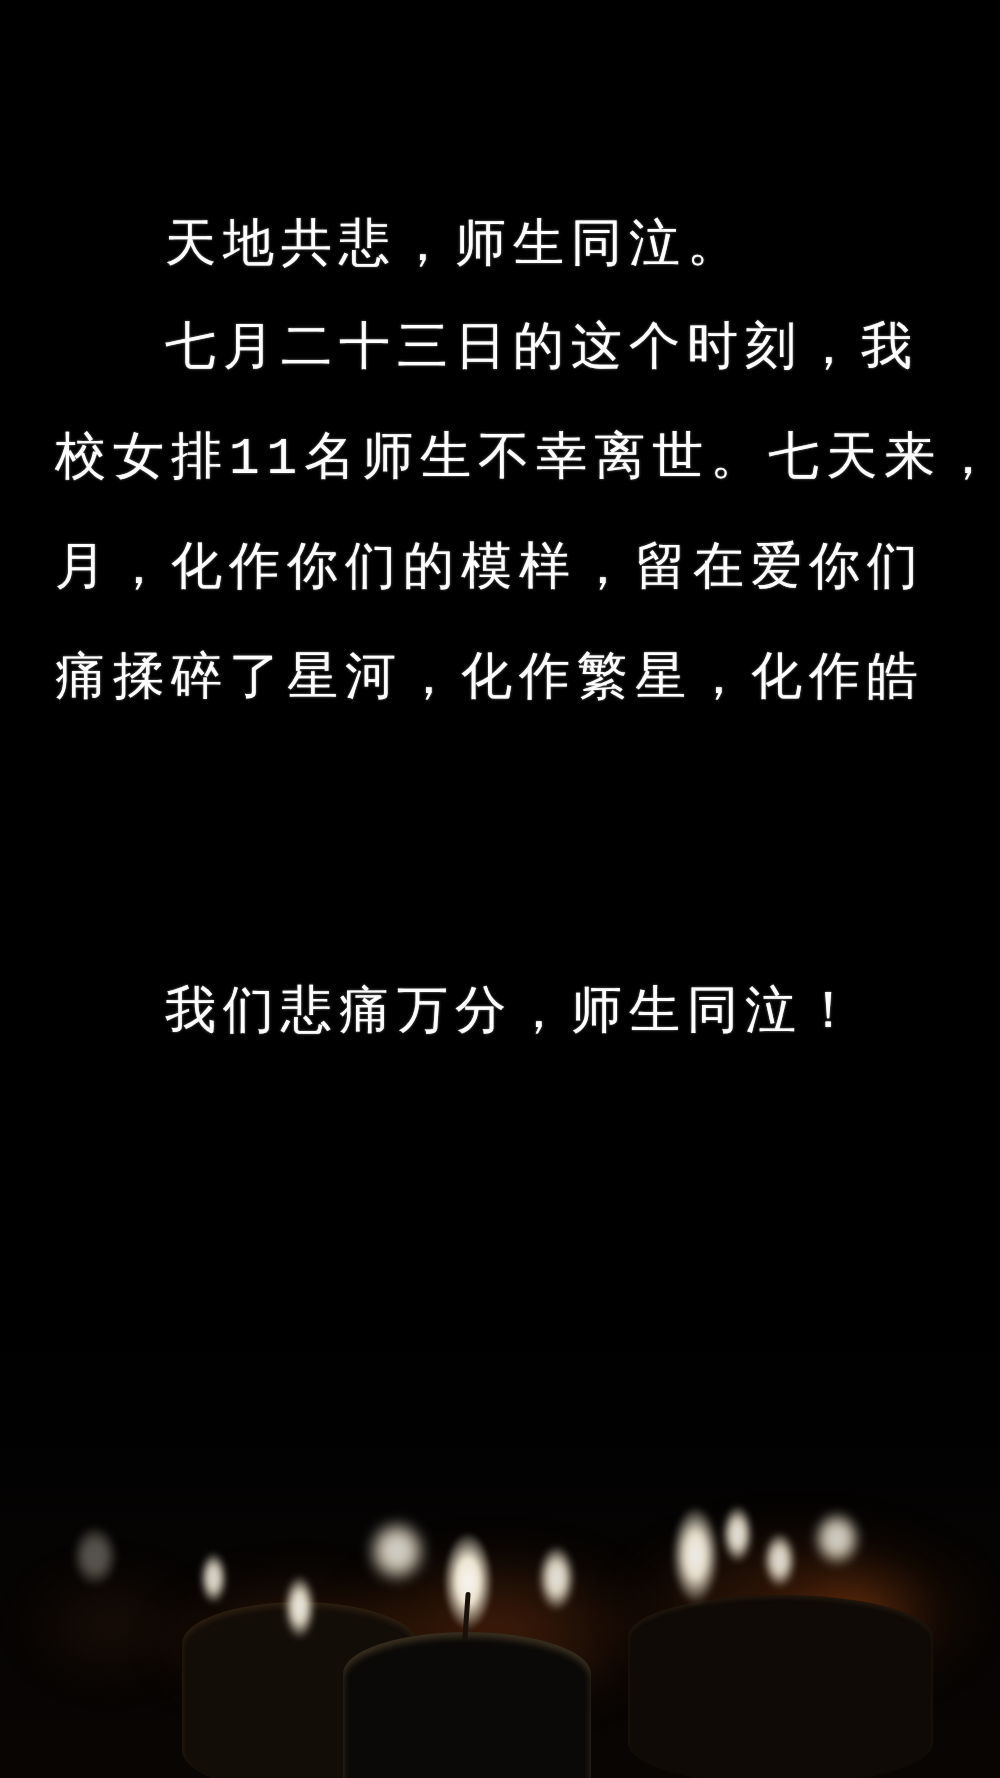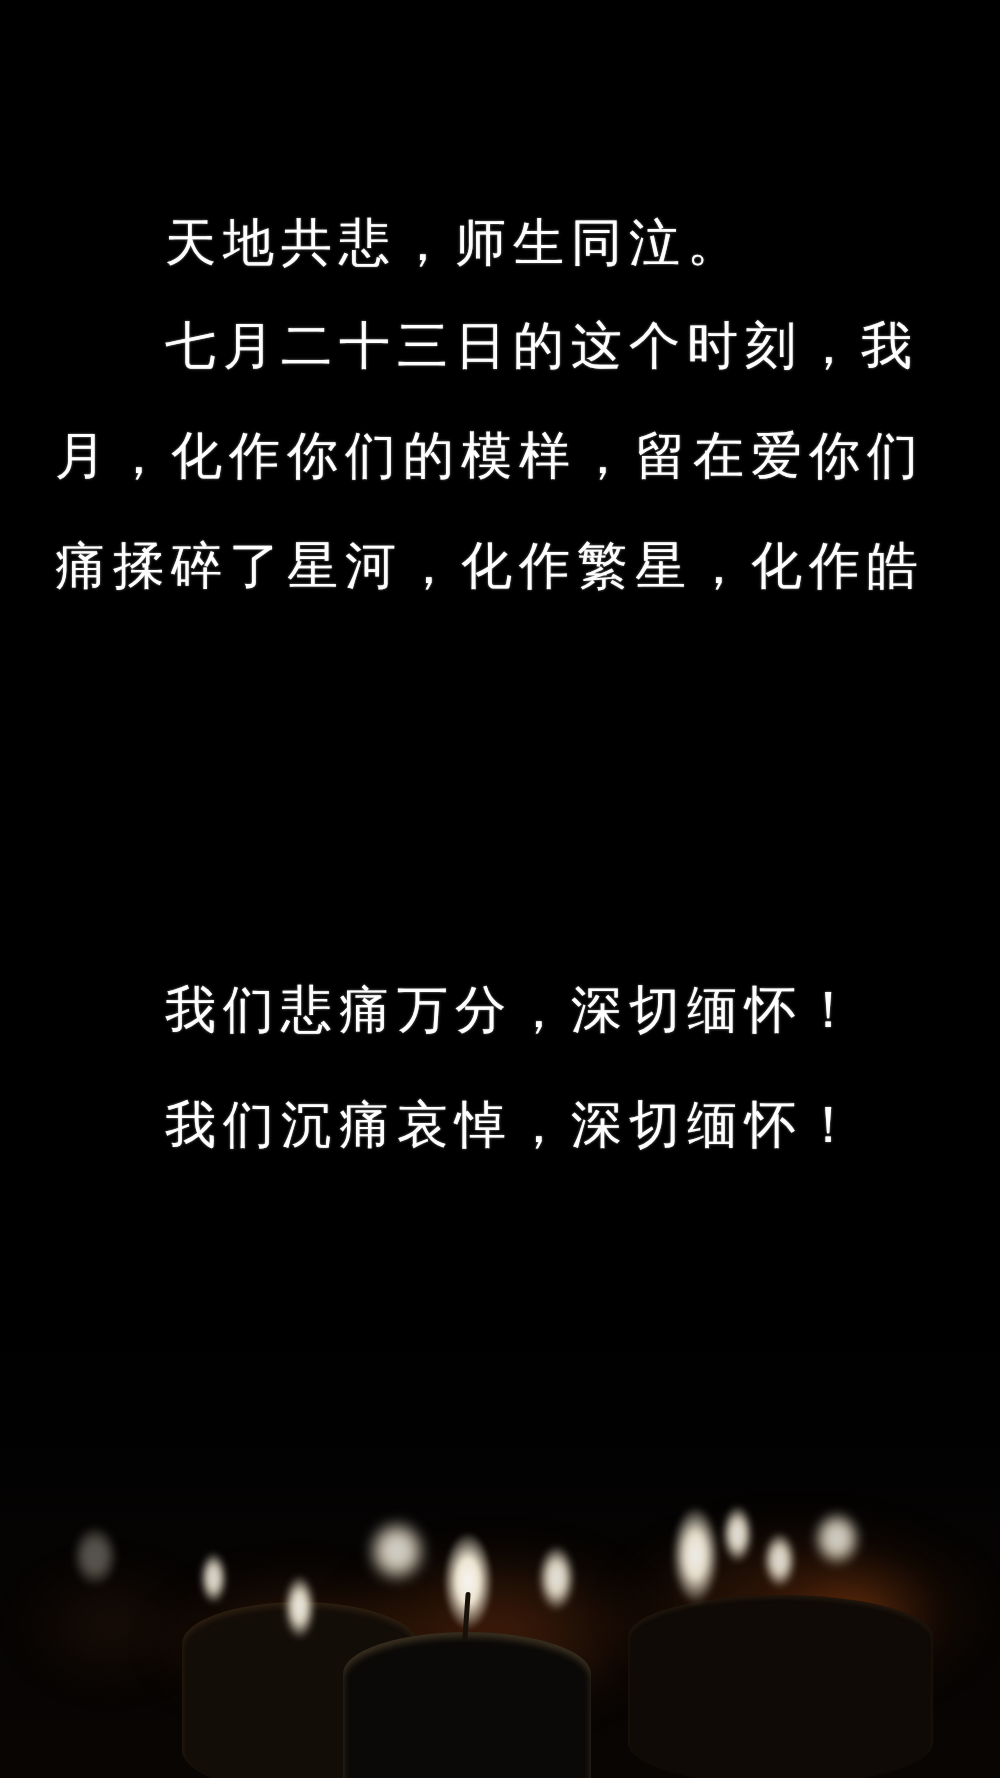--- a/index.html
+++ b/index.html
@@ -67,27 +67,27 @@
 </head>
 <body>
 
 <div class="page">
 
   <div class="memorial-text">
     <div class="block opening indent">天地共悲，师生同泣。</div>
 
     <div class="block main-para">
       <div class="para-line indent">七月二十三日的这个时刻，我</div>
+      <div class="para-line">校女排11名师生不幸离世。七天来，</div>
       <div class="para-line">月，化作你们的模样，留在爱你们</div>
       <div class="para-line">痛揉碎了星河，化作繁星，化作皓</div>
     </div>
 
-    <div class="block mourn1 indent">我们悲痛万分，深切缅怀！</div>
+    <div class="block mourn1 indent">我们悲痛万分，师生同泣！</div>
 
-    <div class="block mourn2 indent">我们沉痛哀悼，深切缅怀！</div>
 
     <div class="block signature">齐齐哈尔市第三十四中学校</div>
   </div>
 
   <div class="candles">
     <div class="amb a1"></div>
     <div class="amb a2"></div>
     <div class="amb a3"></div>
     <div class="amb a4"></div>
     <div class="amb a5"></div>

